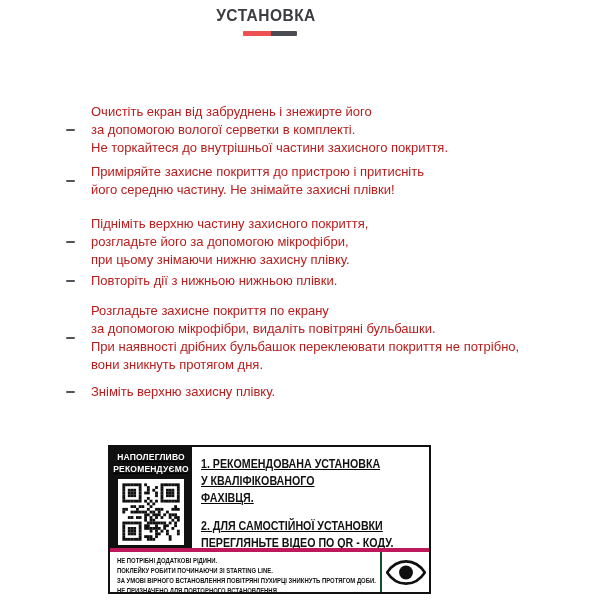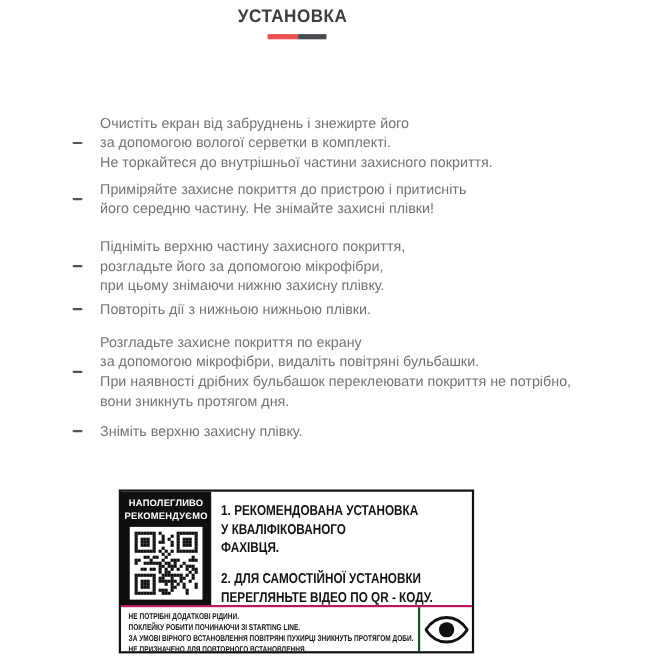--- a/index.html
+++ b/index.html
@@ -15,27 +15,27 @@
   .seg-red{width:52%;}
   .seg-dark{width:48%;}
 
   
   .list{position:absolute;left:66px;top:103px;width:478px;}
   .item{display:flex;align-items:center;}
   .m1{margin-bottom:6px;} .m2{margin-bottom:16px;} .m3{margin-bottom:3px;}
   .m4{margin-bottom:12px;} .m5{margin-bottom:9px;}
   .dash-col{flex:none;width:25px;display:flex;align-items:center;}
   .dash{display:block;width:9px;height:2.6px;background:#515359;border-radius:1px;}
-  .item-text{margin:0;font-size:13px;line-height:18px;color:#737373;white-space:pre-line;}
+  .item-text{margin:0;font-size:13px;line-height:18px;color:#b91c1c;white-space:pre-line;}
 
   
   .rec-box{position:absolute;left:108px;top:445px;width:323px;height:149px;
            box-sizing:border-box;border:2px solid #101010;background:#fff;
            display:flex;flex-direction:column;}
-  .rec-top{flex:1;display:flex;border-bottom:2px solid #be185d;min-height:0;}
+  .rec-top{flex:1;display:flex;border-bottom:4px solid #be185d;min-height:0;text-decoration:underline;}
   .rec-left{flex:none;width:82px;background:#101010;color:#fff;display:flex;flex-direction:column;}
   .rec-badge{margin:5px 2px 0 2px;text-align:center;font-weight:700;font-size:8.5px;
              line-height:11.5px;white-space:pre-line;letter-spacing:.2px;}
   .qr-wrap{width:66px;height:66px;background:#fff;margin:4px auto 0 auto;}
   .qr-wrap svg{display:block;width:66px;height:66px;}
   .rec-right{flex:1;padding:8px 4px 0 9px;overflow:hidden;}
   .rec-point{margin:0;font-weight:700;font-size:13px;line-height:17px;color:#121212;
              white-space:pre-line;width:285px;transform:scaleX(.82);transform-origin:left top;}
   .rec-point.first{margin-bottom:11px;}
   .rec-bottom{flex:none;height:40px;display:flex;}

